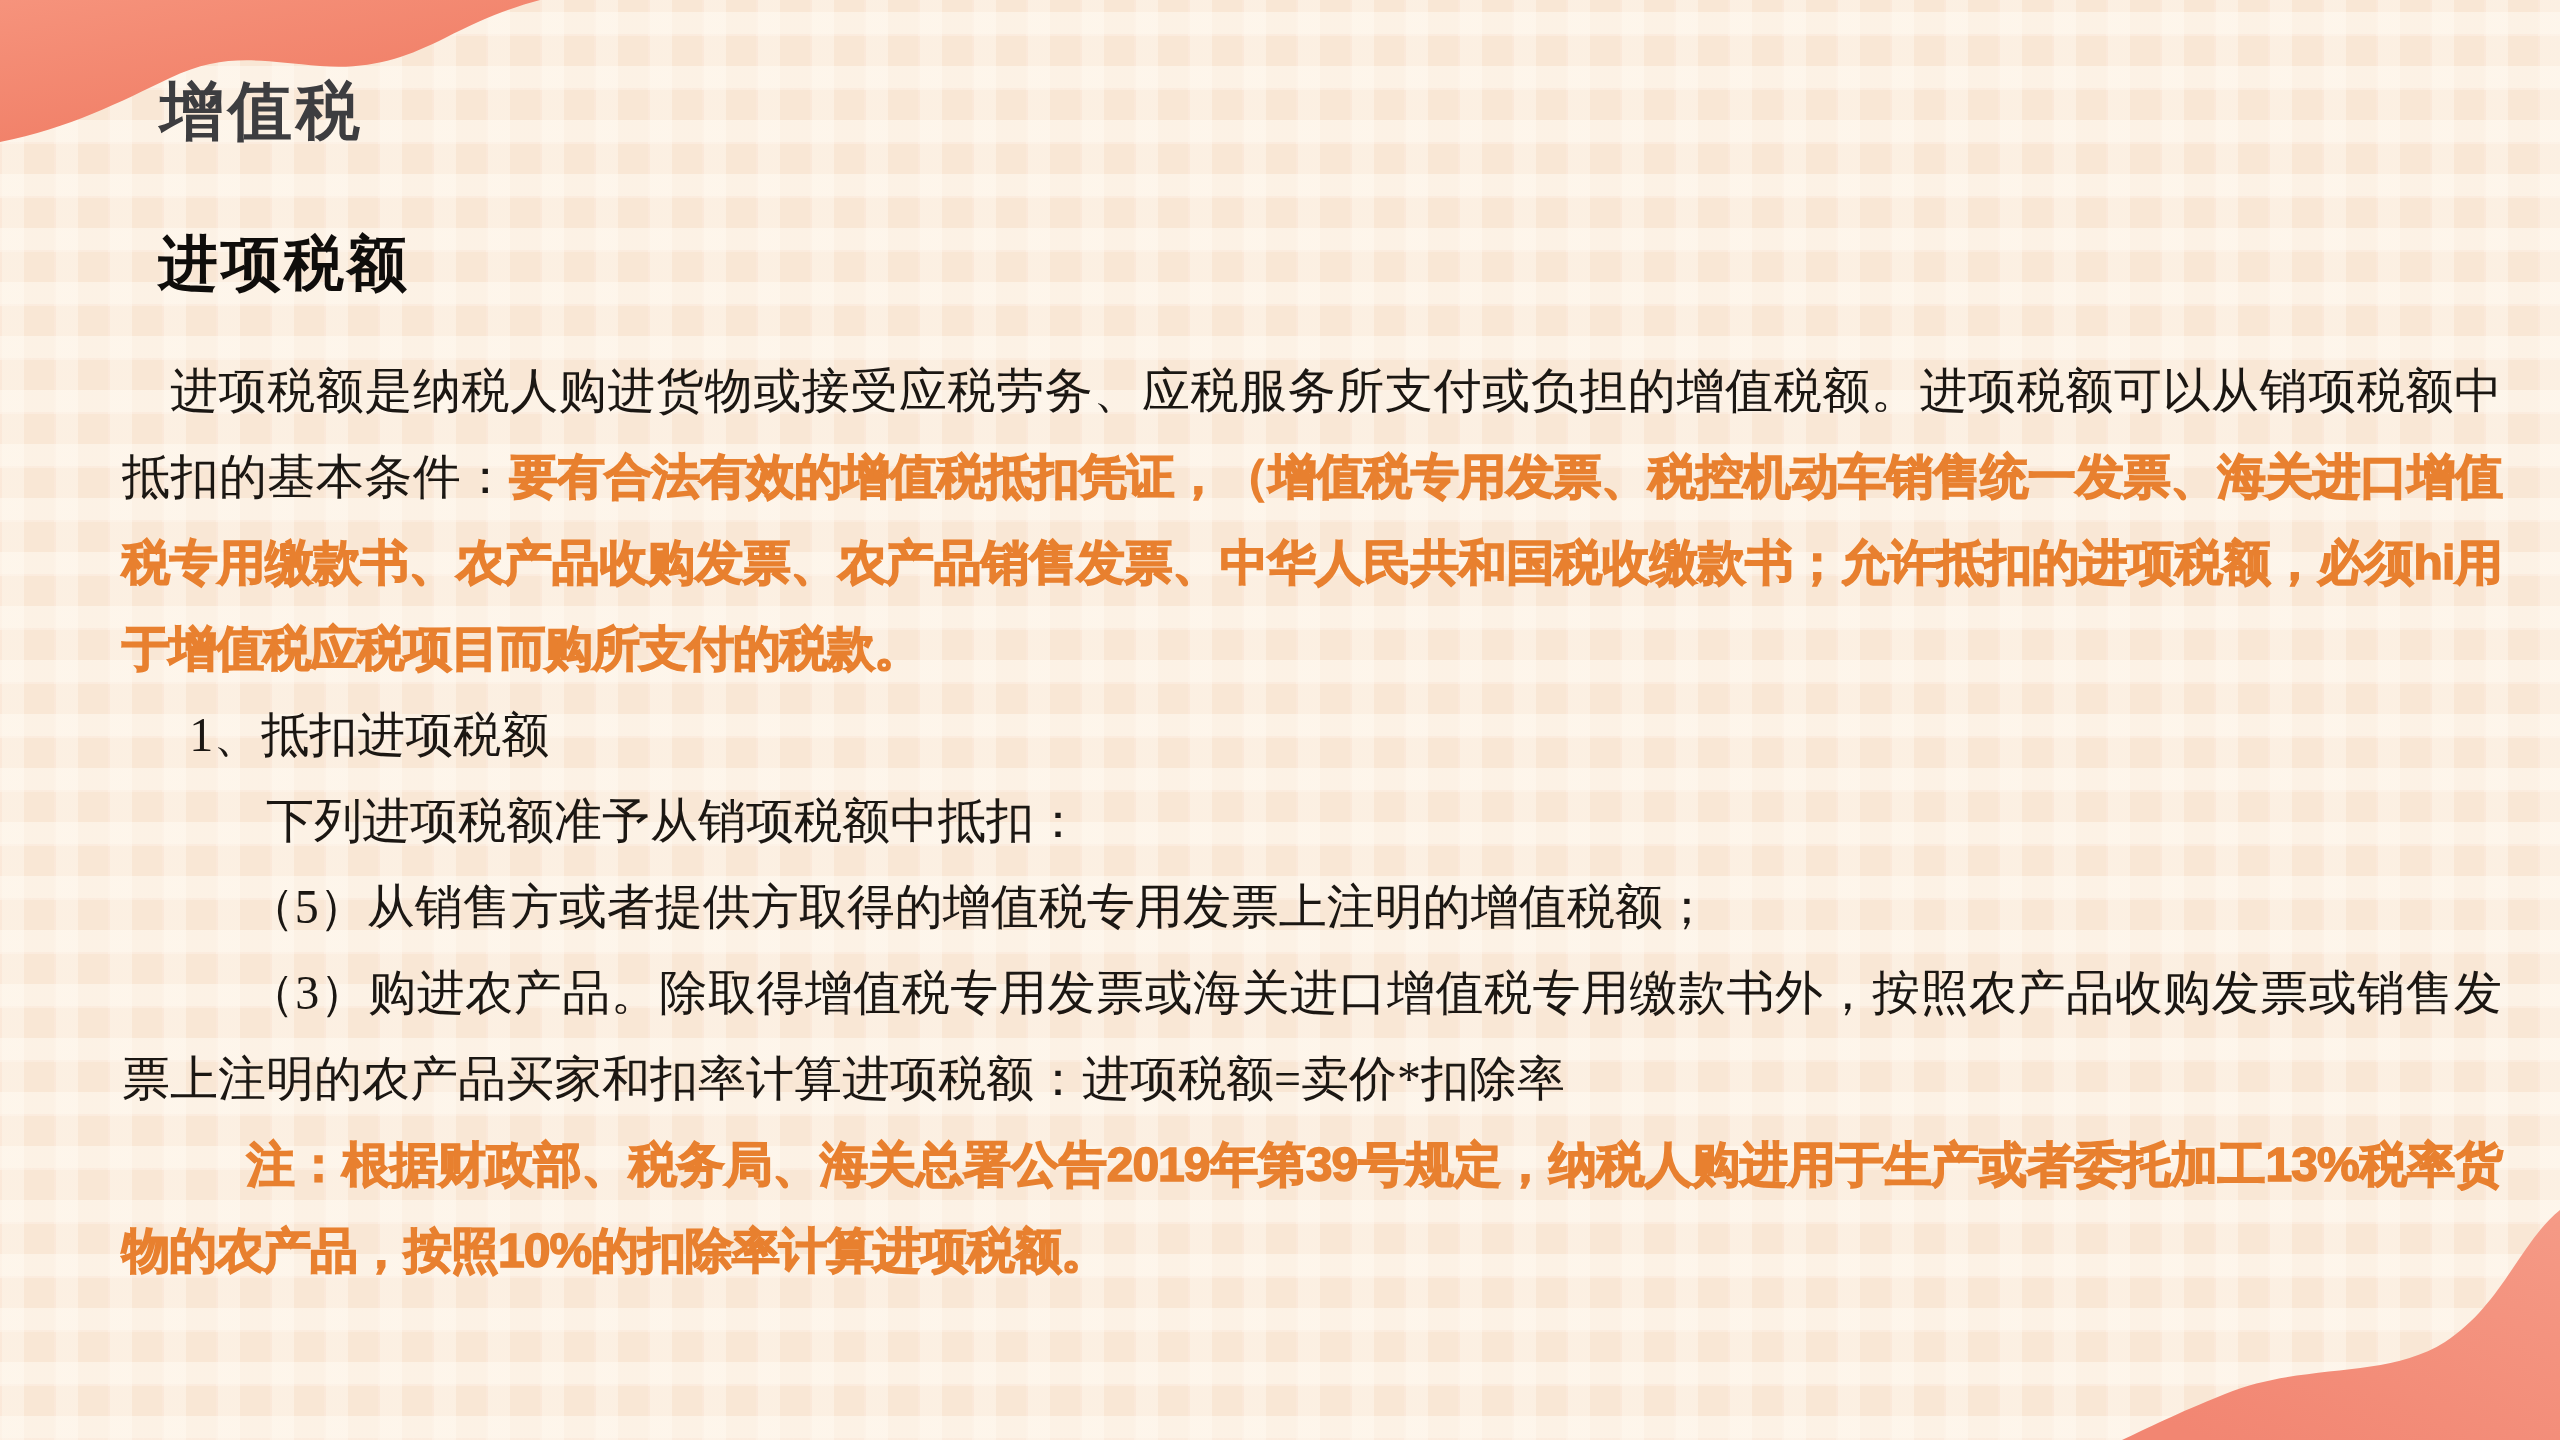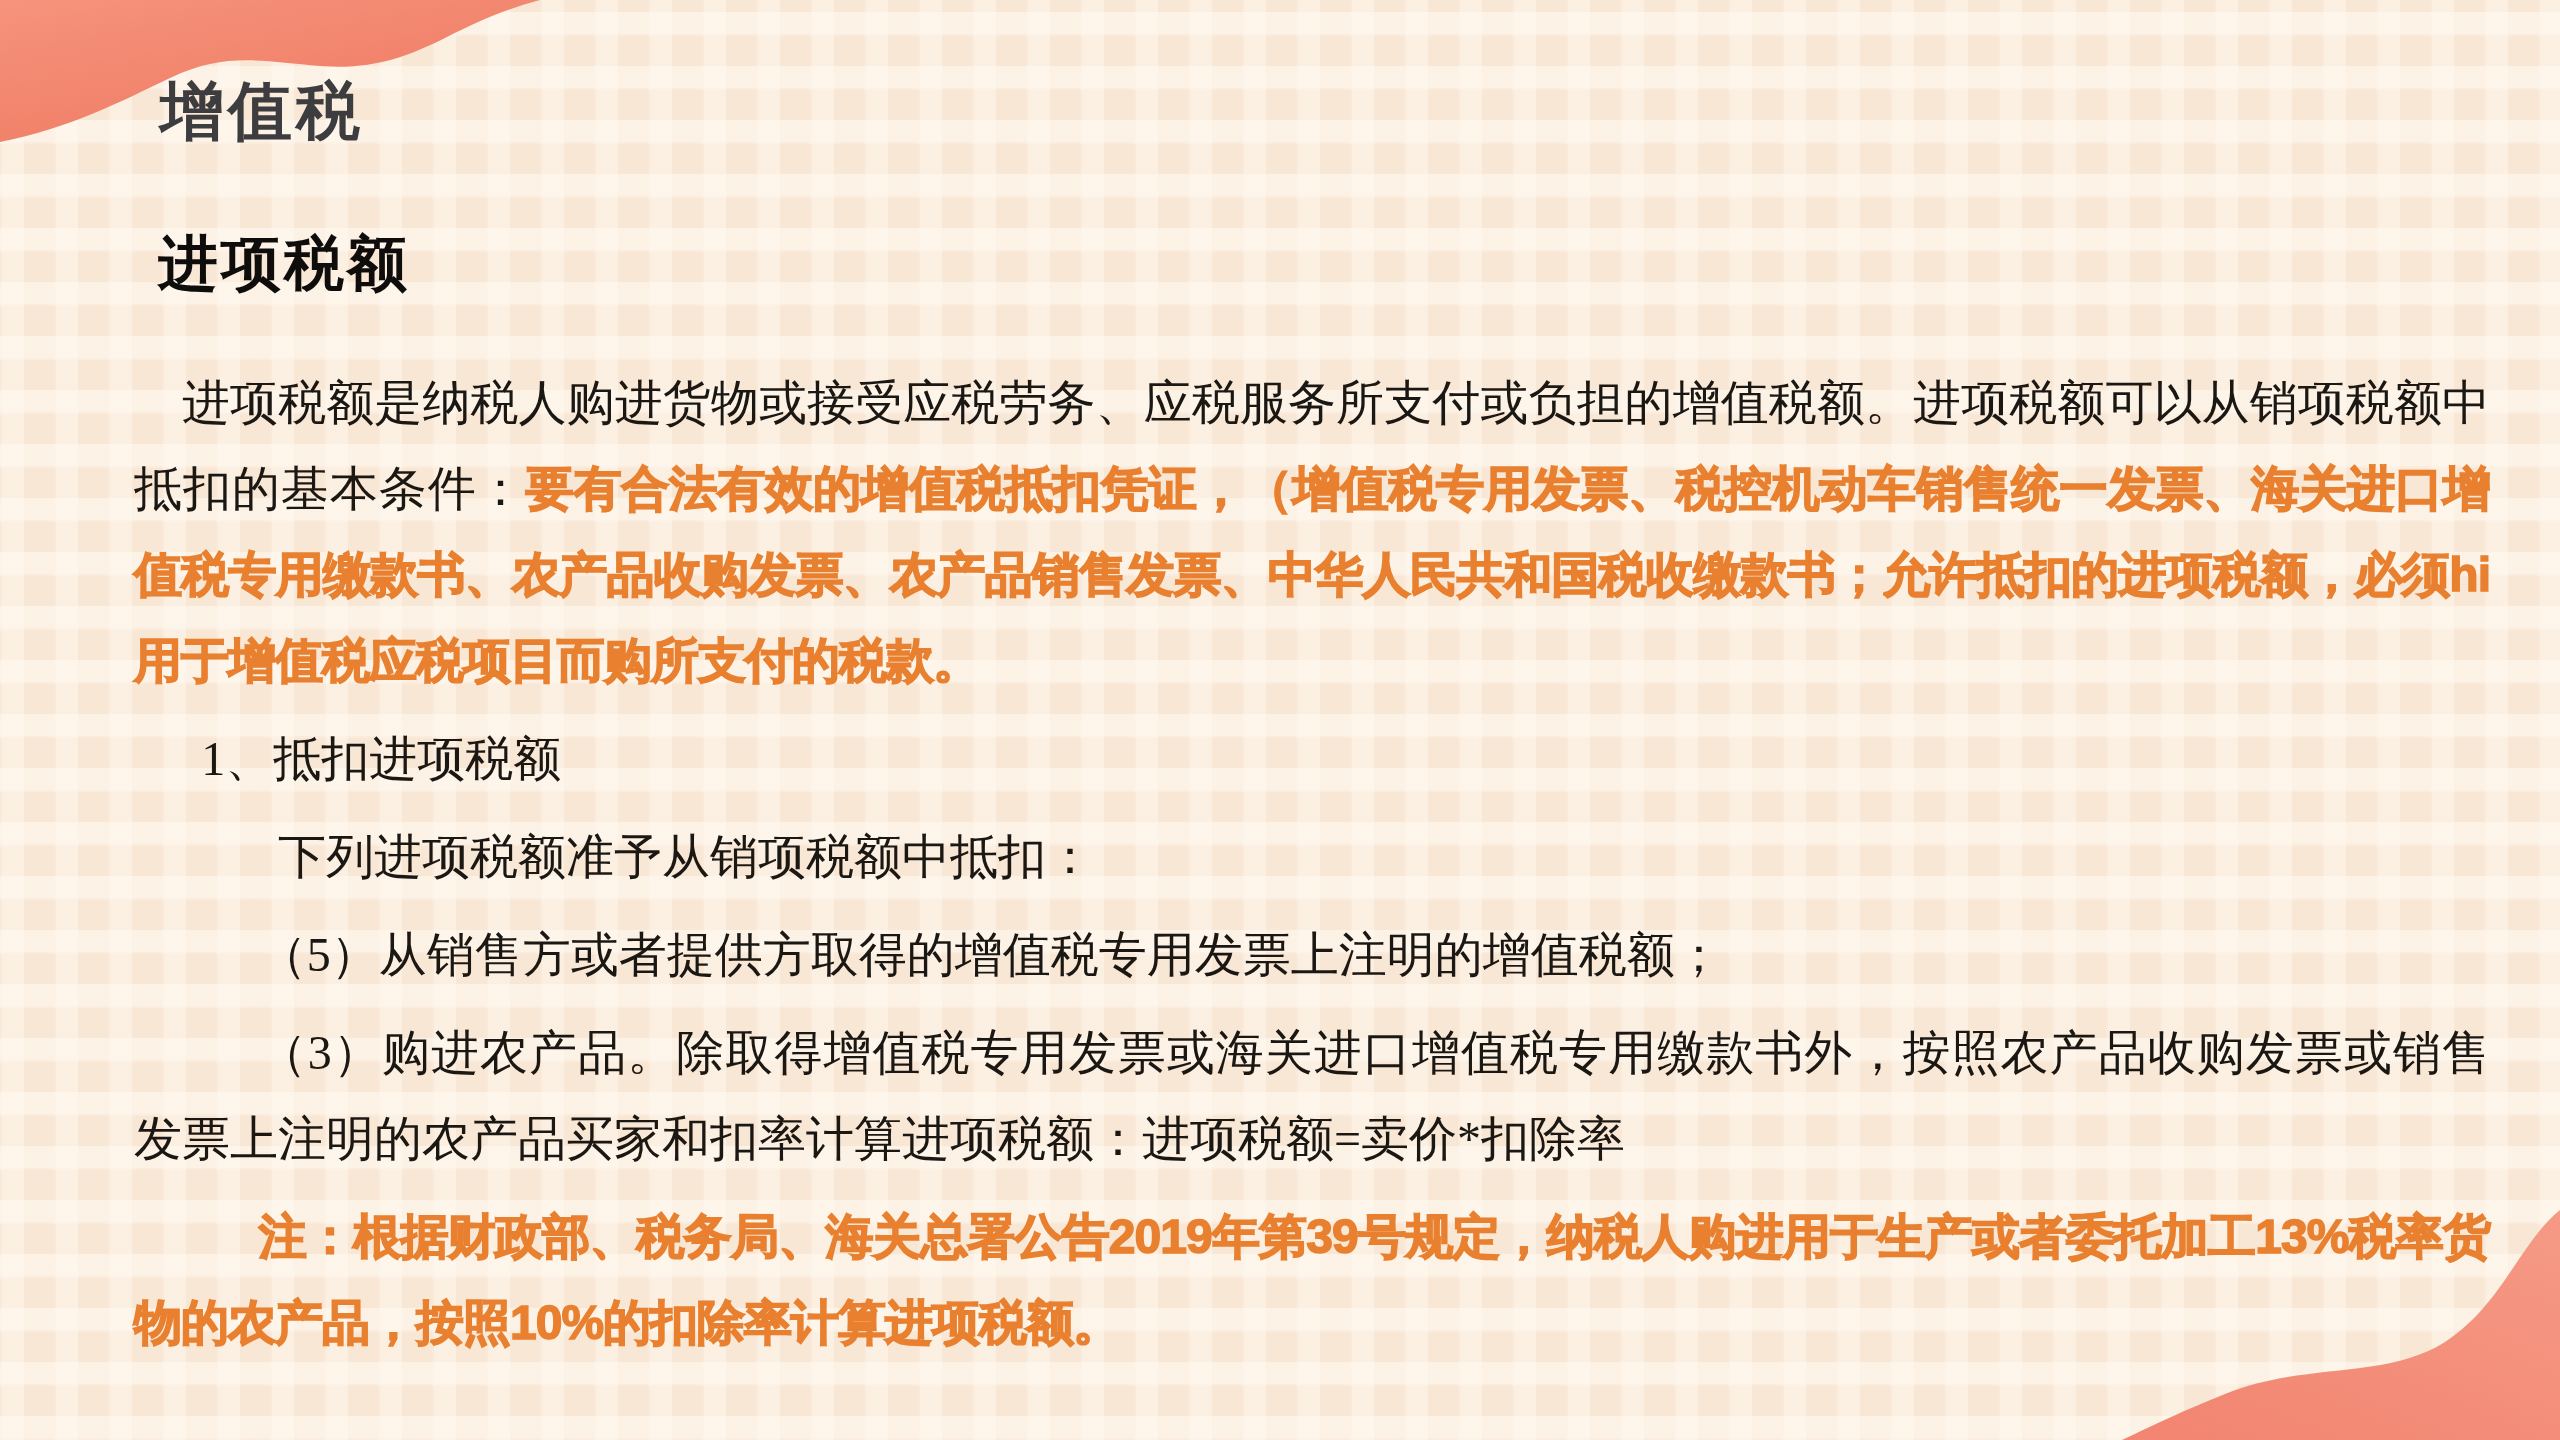--- a/index.html
+++ b/index.html
@@ -67,21 +67,21 @@
     position: absolute;
     left: 122px;
     right: 58px;
     top: 348px;
     font-size: 48px;
     line-height: 86px;
     color: #1b1713;
     text-align: justify;
   }
 
-  .body-text p { margin: 12px; }
+  .body-text p { margin: 0; }
 
   .ind-10 { text-indent: 1.0em; }
   .ind-14 { text-indent: 1.4em; }
   .ind-26 { text-indent: 2.6em; }
   .ind-30 { text-indent: 3.0em; }
 
   .orange-heavy {
     color: #e8802f;
     font-family: "Liberation Sans", sans-serif;
     font-weight: 900;

